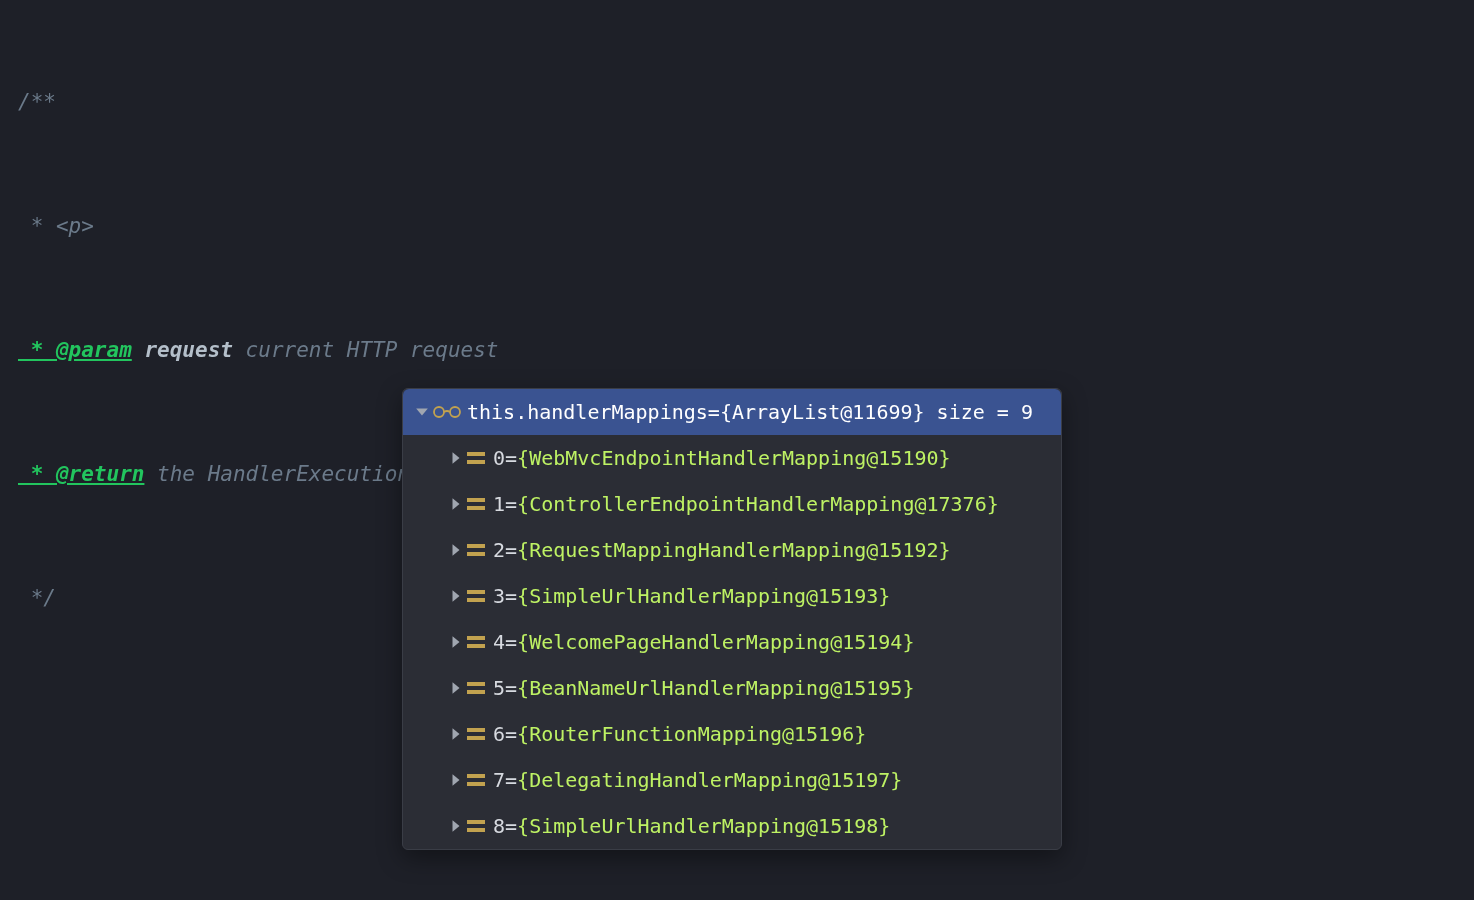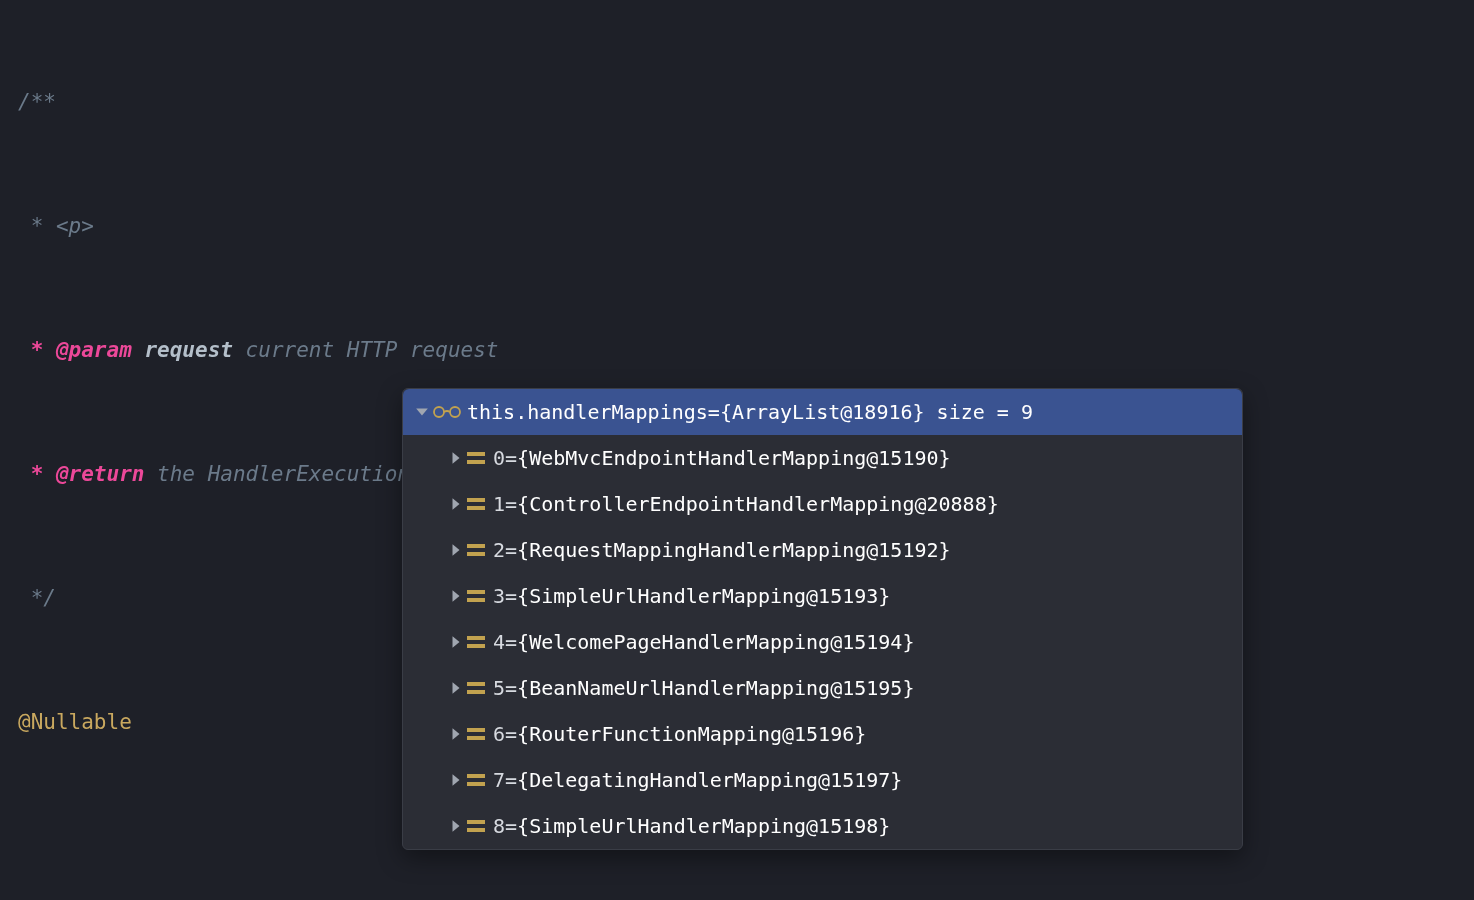--- a/index.html
+++ b/index.html
@@ -23,28 +23,28 @@
       white-space: pre;
     }
     .line {
       padding-left: 18px;
       height: 42px;
       display: flex;
       align-items: center;
     }
     .comment { color: #6b7a8a; font-style: italic; }
     .comment-strong { color: #b4bfca; font-style: italic; font-weight: bold; }
-    .javadoc-tag { color: #ec4899; font-style: italic; font-weight: bold; }
+    .javadoc-tag { color: #22c55e; font-style: italic; font-weight: bold; text-decoration: underline; }
     .annotation { color: #c9a85f; }
 
     .debug-popup {
       position: absolute;
       left: 402px;
       top: 388px;
-      width: 841px;
+      width: 660px;
       background: #2b2d35;
       border: 1px solid #3a3d46;
       border-radius: 6px;
       box-shadow: 0 8px 24px rgba(0,0,0,0.4);
       font-size: 20px;
       line-height: 1.6;
     }
     .tree-row {
       display: flex;
       align-items: center;
@@ -89,33 +89,32 @@
       display: inline-flex;
       align-items: center;
       margin-right: 8px;
     }
     .array-icon svg {
       width: 18px;
       height: 16px;
     }
     .var-name-selected { color: #ffffff; }
     .var-equals { color: #d7dae0; }
-    .var-value-dim { color: #ffffff; }
+    .var-value-dim { color: #bef264; }
     .var-index { color: #d7dae0; }
   </style>
 </head>
 <body>
 
 <div class="code-editor">
   <div class="line"><span class="comment">/**</span></div>
   <div class="line"><span class="comment"> * &lt;p&gt;</span></div>
   <div class="line"><span class="javadoc-tag"> * @param</span><span class="comment-strong"> request</span><span class="comment"> current HTTP request</span></div>
   <div class="line"><span class="javadoc-tag"> * @return</span><span class="comment"> the HandlerExecutionChain, or </span><span class="comment">{</span><span class="javadoc-tag">@code</span><span class="comment"> null</span><span class="comment">}</span><span class="comment"> if no handler could be found</span></div>
   <div class="line"><span class="comment"> */</span></div>
-  <div class="line"><span class="annotation">@Nullable</span></div>
   
   
   
   
   
   
   
   
   
   
@@ -133,21 +132,21 @@
       </span>
     <span class="glasses-icon">
         <svg viewBox="0 0 28 12">
           <circle cx="6" cy="6" r="5" fill="none" stroke="currentColor" stroke-width="1.8"></circle>
           <circle cx="22" cy="6" r="5" fill="none" stroke="currentColor" stroke-width="1.8"></circle>
           <path d="M11 6 Q14 4 17 6" fill="none" stroke="currentColor" stroke-width="1.8"></path>
         </svg>
       </span>
     <span class="var-name-selected">this.handlerMappings</span>
       <span class="var-name-selected"> = </span>
-      <span class="var-name-selected">{ArrayList@18916}  size = 9</span>
+      <span class="var-name-selected">{ArrayList@11699}  size = 9</span>
   </div>
   <div id="debug-items">
       <div class="tree-row child">
         <span class="chevron">
           <svg viewBox="0 0 8 12">
             <path d="M1 1 L7 6 L1 11 Z"></path>
           </svg>
         </span>
         <span class="array-icon">
           <svg viewBox="0 0 18 14">
@@ -166,21 +165,21 @@
           </svg>
         </span>
         <span class="array-icon">
           <svg viewBox="0 0 18 14">
             <rect x="0" y="1" width="18" height="4" fill="#c2a24f"></rect>
             <rect x="0" y="9" width="18" height="4" fill="#c2a24f"></rect>
           </svg>
         </span>
         <span class="var-index">1</span>
         <span class="var-equals"> = </span>
-        <span class="var-value-dim">{ControllerEndpointHandlerMapping@20888}</span>
+        <span class="var-value-dim">{ControllerEndpointHandlerMapping@17376}</span>
       </div>
       <div class="tree-row child">
         <span class="chevron">
           <svg viewBox="0 0 8 12">
             <path d="M1 1 L7 6 L1 11 Z"></path>
           </svg>
         </span>
         <span class="array-icon">
           <svg viewBox="0 0 18 14">
             <rect x="0" y="1" width="18" height="4" fill="#c2a24f"></rect>

